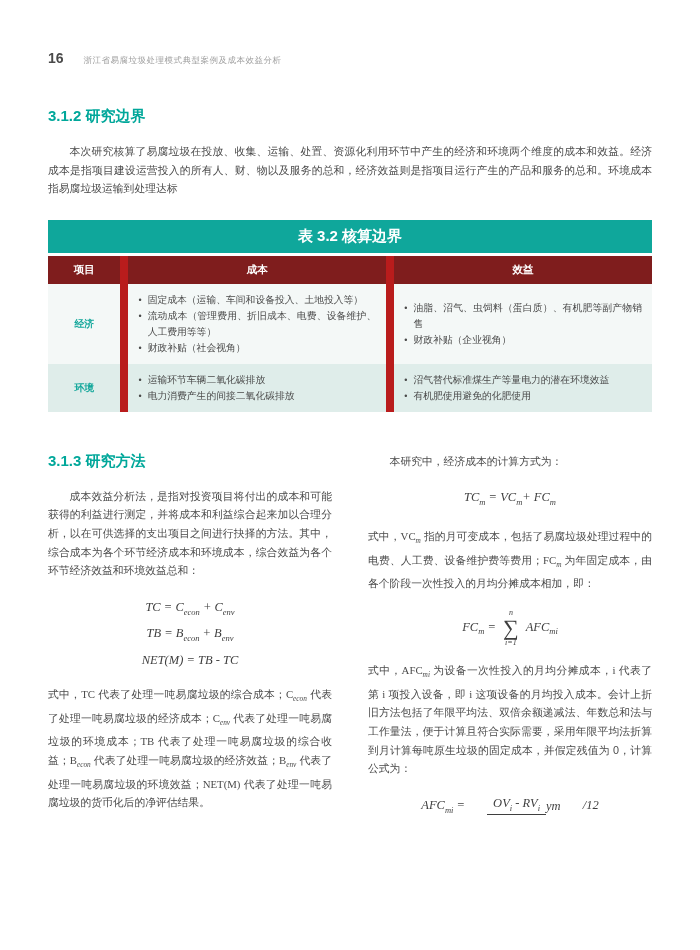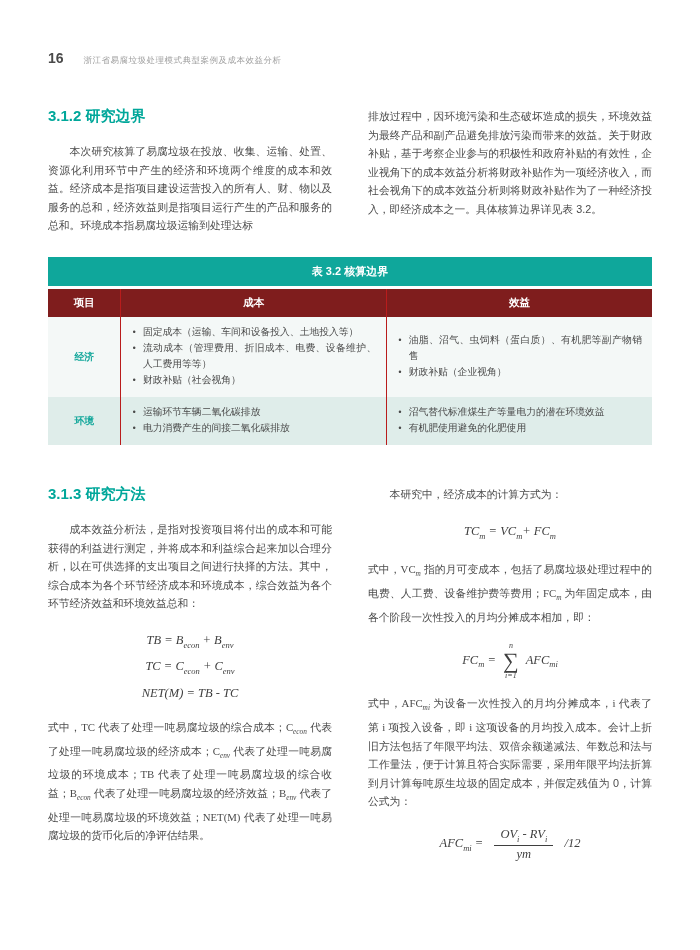--- a/index.html
+++ b/index.html
@@ -24,33 +24,33 @@
   
   .mvar { font-family:"Liberation Serif","DejaVu Serif",serif; }
   sub.msub, .msub { font-family:"Liberation Serif","DejaVu Serif",serif; font-style:italic; font-size:0.68em; }
   .formula { text-align:center; font-family:"Liberation Serif","DejaVu Serif",serif;
              font-style:italic; font-size:12.5px; color:#3f3f3f; line-height:22px; }
   .formula-block { margin:16px 0 14px 0; }
   .sigma-block { display:inline-flex; flex-direction:column; align-items:center;
                  vertical-align:middle; line-height:1; margin:0 4px; }
   .sigma { font-size:22px; font-style:normal; line-height:1; }
   .sig-lim { font-size:8px; }
-  .frac { display:inline-flex; flex-direction:column; align-items:center;
-          vertical-align:middle; margin:0 8px; line-height:1.2; }
+  .frac { display:inline-flex; flex-direction:row; align-items:center;
+          vertical-align:middle; margin:0 19px; line-height:1.2; }
   .frac .num { padding:0 6px 1px 6px; border-bottom:1px solid #3f3f3f; }
   .frac .den { padding-top:1px;text-align:center; }
 
   
   .tbl-wrap { margin:22px 0 40px 0; }
-  .tbl-title { background:#0fa79b; color:#ffffff; font-weight:bold; font-size:11px;
+  .tbl-title { background:#0fa79b; color:#ffffff; font-weight:bold; font-size:15px;
                text-align:center; padding:7px 0; }
   table.acct { width:100%; border-collapse:separate; border-spacing:0; margin-top:3px; }
   table.acct th { background:#7f1d1d; color:#ffffff; font-size:10.5px; font-weight:bold;
                   padding:7px 4px; text-align:center; }
-  table.acct th + th, table.acct td + td { border-left:1px solid #b91c1c;font-family:Liberation Mono, monospace; }
+  table.acct th + th, table.acct td + td { border-left:8px solid #b91c1c; }
   table.acct tr.row-econ td { background:#f4f8f7; }
   table.acct tr.row-env td { background:#dfedea; }
   table.acct td { vertical-align:middle; padding:8px 10px; font-size:9.8px; line-height:16px; }
   td.row-label { text-align:center; color:#13a79b; font-weight:bold; font-size:10.5px; }
   .bullet-item { display:flex; gap:6px; }
   .bullet-item .dot { flex:0 0 auto; font-size:9px; line-height:16px; color:#4a4a4a; }
   .bullet-item .bullet-text { flex:1 1 auto; text-align:justify; }
 
   .sub-heading { font-size:11.2px; font-weight:bold; color:#2b2b2b; margin-bottom:16px; }
 </style>
@@ -61,23 +61,20 @@
 
   <div class="page-header">
     <span class="page-num">16</span>
     <span class="doc-title">浙江省易腐垃圾处理模式典型案例及成本效益分析</span>
   </div>
 
   <div class="twocol">
     <div class="col">
       <h2 class="sec-heading">3.1.2 研究边界</h2>
       <p class="para indent">本次研究核算了易腐垃圾在投放、收集、运输、处置、资源化利用环节中产生的经济和环境两个维度的成本和效益。经济成本是指项目建设运营投入的所有人、财、物以及服务的总和，经济效益则是指项目运行产生的产品和服务的总和。环境成本指易腐垃圾运输到处理达标</p>
-    </div>
-    <div class="col">
-      <p class="para">排放过程中，因环境污染和生态破坏造成的损失，环境效益为最终产品和副产品避免排放污染而带来的效益。关于财政补贴，基于考察企业参与的积极性和政府补贴的有效性，企业视角下的成本效益分析将财政补贴作为一项经济收入，而社会视角下的成本效益分析则将财政补贴作为了一种经济投入，即经济成本之一。具体核算边界详见表 3.2。</p>
     </div>
   </div>
 
   <div class="tbl-wrap">
     <div class="tbl-title">表 3.2 核算边界</div>
     <table class="acct">
       <colgroup>
           <col style="width:12%">
           <col style="width:44%">
           <col style="width:44%">
@@ -142,22 +139,22 @@
         </tr>
       </tbody>
     </table>
   </div>
 
   <div class="twocol">
     <div class="col">
       <h2 class="sec-heading">3.1.3 研究方法</h2>
       <p class="para indent">成本效益分析法，是指对投资项目将付出的成本和可能获得的利益进行测定，并将成本和利益综合起来加以合理分析，以在可供选择的支出项目之间进行抉择的方法。其中，综合成本为各个环节经济成本和环境成本，综合效益为各个环节经济效益和环境效益总和：</p>
       <div class="formula-block">
+        <div class="formula"><span class="mvar">TC</span> = <span class="mvar">C</span><sub class="msub">econ</sub> + <span class="mvar">C</span><sub class="msub">env</sub></div>
         <div class="formula"><span class="mvar">TB</span> = <span class="mvar">B</span><sub class="msub">econ</sub> + <span class="mvar">B</span><sub class="msub">env</sub></div>
-        <div class="formula"><span class="mvar">TC</span> = <span class="mvar">C</span><sub class="msub">econ</sub> + <span class="mvar">C</span><sub class="msub">env</sub></div>
         <div class="formula"><span class="mvar">NET(M)</span> = <span class="mvar">TB</span> - <span class="mvar">TC</span></div>
       </div>
       <p class="para mt8">式中，<span class="mvar">TC</span> 代表了处理一吨易腐垃圾的综合成本；<span class="mvar">C</span><sub class="msub">econ</sub> 代表了处理一吨易腐垃圾的经济成本；<span class="mvar">C</span><sub class="msub">env</sub> 代表了处理一吨易腐垃圾的环境成本；<span class="mvar">TB</span> 代表了处理一吨易腐垃圾的综合收益；<span class="mvar">B</span><sub class="msub">econ</sub> 代表了处理一吨易腐垃圾的经济效益；<span class="mvar">B</span><sub class="msub">env</sub> 代表了处理一吨易腐垃圾的环境效益；<span class="mvar">NET(M)</span> 代表了处理一吨易腐垃圾的货币化后的净评估结果。</p>
     </div>
 
     <div class="col">
       <p class="para indent">本研究中，经济成本的计算方式为：</p>
       <div class="formula formula-block"><span class="mvar">TC</span><sub class="msub">m</sub> = <span class="mvar">VC</span><sub class="msub">m</sub>+ <span class="mvar">FC</span><sub class="msub">m</sub></div>
       <p class="para">式中，<span class="mvar">VC</span><sub class="msub">m</sub> 指的月可变成本，包括了易腐垃圾处理过程中的电费、人工费、设备维护费等费用；<span class="mvar">FC</span><sub class="msub">m</sub> 为年固定成本，由各个阶段一次性投入的月均分摊成本相加，即：</p>
 

